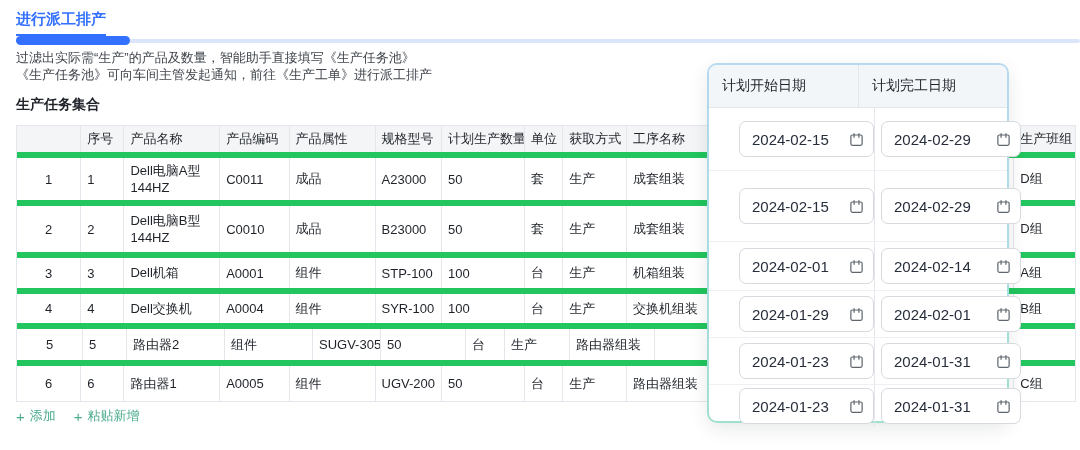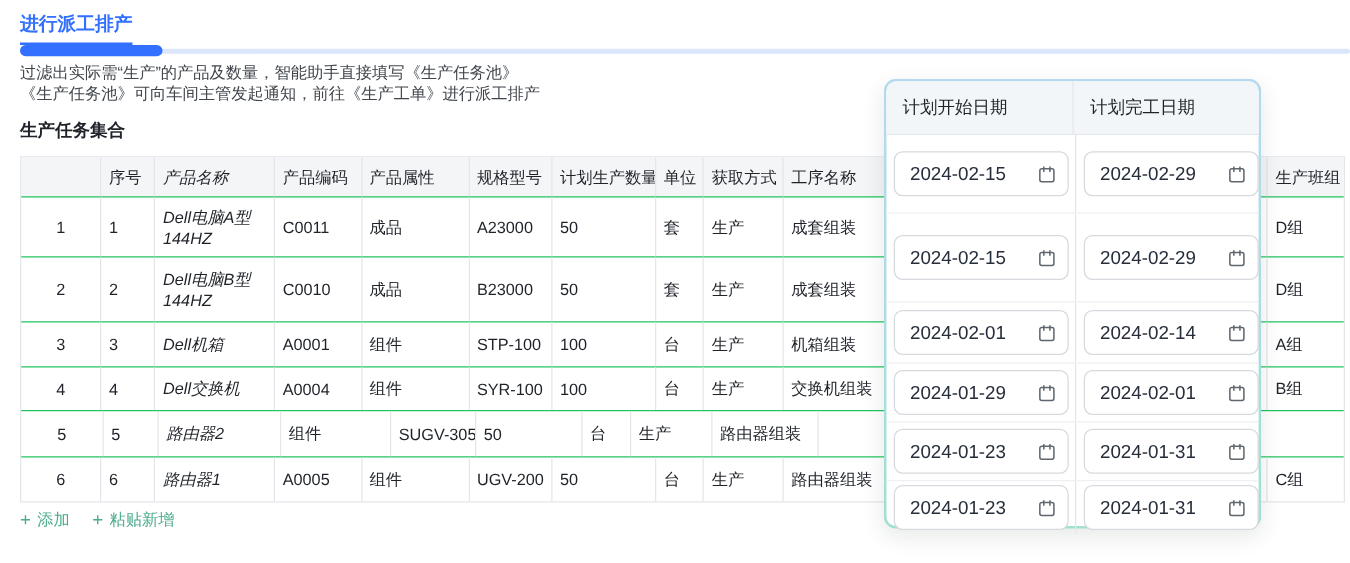--- a/index.html
+++ b/index.html
@@ -12,30 +12,30 @@
              padding-bottom:5px;border-bottom:2px solid #3370ff;cursor:pointer;}
   .progress-wrap{left:16px;top:36px;width:1064px;height:10px;}
   .progress-track{position:absolute;left:0;right:0;top:3px;height:4px;background:#dce6fa;border-radius:2px;}
   .progress-fill{position:absolute;left:0;top:0;width:114px;height:9px;background:#3370ff;border-radius:5px;}
   .desc{left:16px;top:49px;font-size:13px;line-height:17px;color:#41464d;}
   .section-title{left:16px;top:96px;font-size:14px;font-weight:bold;color:#1f2329;}
 
   
   .table{left:16px;top:125px;width:1060px;border:1px solid #e5e6eb;box-sizing:border-box;
          font-size:13px;background:#fff;}
-  .tr{display:flex;border-bottom:1px solid #22c55e;box-sizing:border-box;}
+  .tr{display:flex;border-bottom:6px solid #22c55e;box-sizing:border-box;}
   .tr:last-child{border-bottom:none;}
   .th-row{height:32px;background:#f4f5f7;}
   .td,.th{box-sizing:border-box;border-right:1px solid #e5e6eb;padding:0 4px 0 6px;
           display:flex;align-items:center;overflow:hidden;white-space:nowrap;}
   .td:last-child,.th:last-child{border-right:none;}
   .wrapok{white-space:normal;line-height:17px;}
   .c-idx{width:66px;justify-content:center;padding:0;}
   .c-seq{width:44px;}
-  .c-name{width:98px;font-style:italic;}
+  .c-name{width:98px;}
   .c-code{width:71px;}
   .c-attr{width:88px;}
   .c-spec{width:68px;}
   .c-qty{width:85px;}
   .c-unit{width:39px;}
   .c-method{width:65px;}
   .c-process{width:85px;}
   .c-hidden1,.c-hidden2{width:156px;}
   .c-team{width:62px;}
 
@@ -52,21 +52,21 @@
          box-shadow:0 6px 18px rgba(31,35,41,.10);display:flex;flex-direction:column;}
   .panel-header{display:flex;height:42px;background:#f3f6f9;border-bottom:1px solid #e3e6ea;
                 border-radius:8px 8px 0 0;flex-shrink:0;}
   .panel-header .ph{box-sizing:border-box;display:flex;align-items:center;
                     padding-left:13px;font-size:14px;color:#1f2329;}
   .ph-left{width:150px;border-right:1px solid #e5e6eb;}
   .ph-right{flex:1;}
   .panel-row{display:flex;flex-shrink:0;border-top:1px solid #eef0f3;}
   .panel-row.first{border-top:none;}
   .half{box-sizing:border-box;display:flex;align-items:center;}
-  .half-left{width:166px;border-right:1px solid #e5e6eb;}
+  .half-left{width:166px;border-right:1px solid #e5e6eb;padding-left:24px;}
   .half-right{flex:1;}
   .date-input{margin-left:6px;width:140px;height:36px;box-sizing:border-box;background:#fff;
               border:1px solid #d6d9de;border-radius:7px;display:flex;align-items:center;
               justify-content:space-between;padding:0 9px 0 12px;font-size:15px;color:#272e3b;
               cursor:pointer;}
   .cal{flex-shrink:0;}
 </style>
 </head>
 <body>
 

